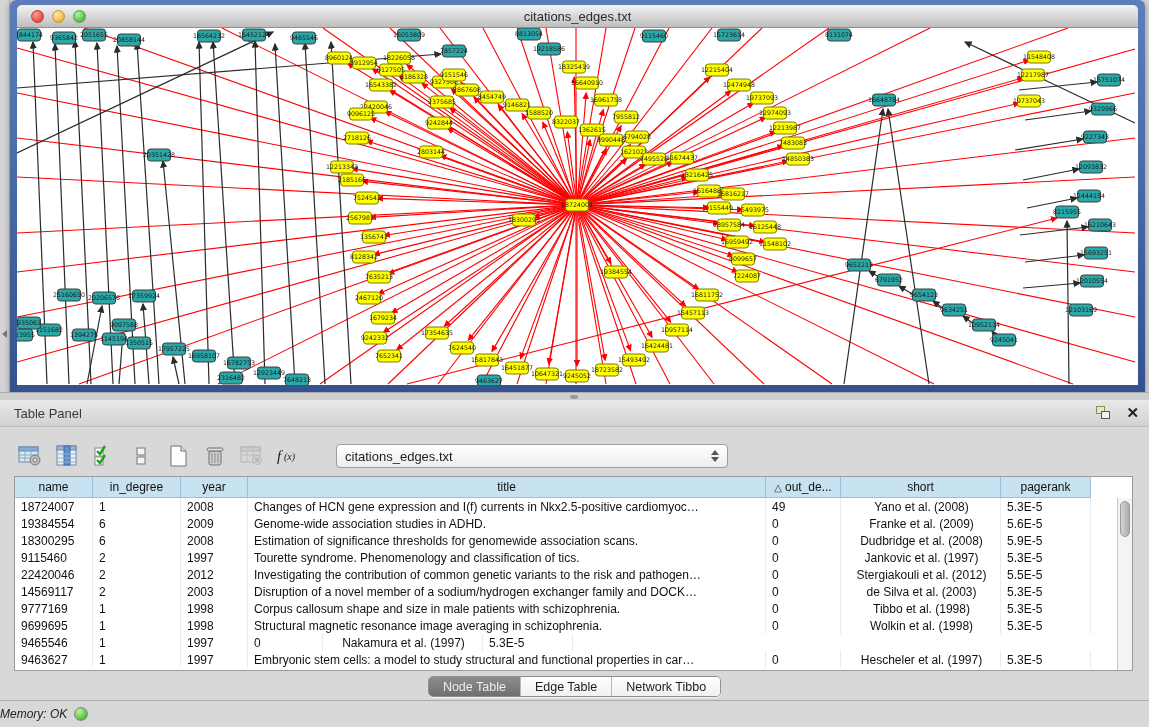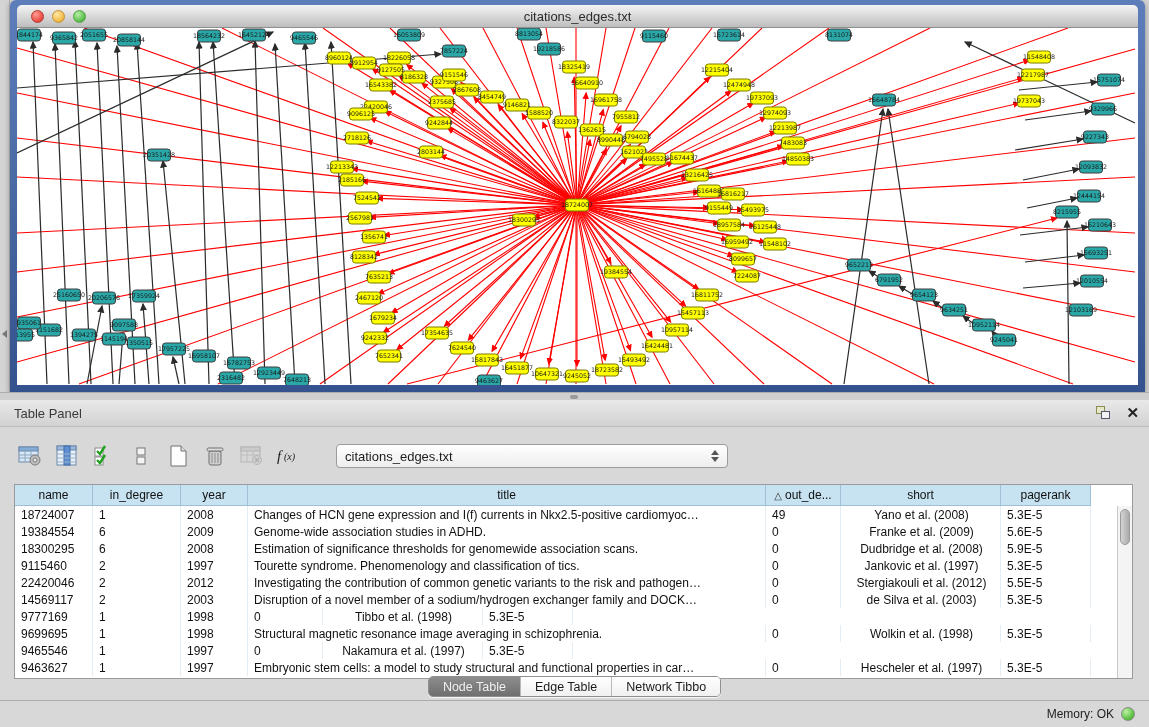--- a/index.html
+++ b/index.html
@@ -52,21 +52,21 @@
   .tool-btn svg { display:block; }
   .combo { margin-left:24px; width:392px; height:24px; border:1px solid #9c9c9c; border-radius:4px;
     background:linear-gradient(#ffffff,#ededed); display:flex; align-items:center; padding:0 8px;
     font-size:13px; color:#1c1c1c; box-shadow:0 1px 1px rgba(255,255,255,.7) inset; }
   .combo .cval { flex:1; }
   .combo .arrows { display:flex; flex-direction:column; gap:2px; align-items:center; }
   .combo .arrows i { width:0; height:0; border-left:4px solid transparent; border-right:4px solid transparent; }
   .combo .arrows i.up { border-bottom:5px solid #555; }
   .combo .arrows i.dn { border-top:5px solid #555; }
 
-  .tbl-wrap { position:absolute; left:14px; top:84px; width:1119px; height:195px;
+  .tbl-wrap { position:absolute; left:14px; top:76px; width:1119px; height:195px;
     background:#ffffff; border:1px solid #9a9a9a; overflow:hidden; }
   .thead { display:flex; height:21px; }
   .th { background:#c7e2f1; border-right:1px solid #9fc0d4; border-bottom:1px solid #9fc0d4;
     font-size:12px; color:#111; display:flex; align-items:center; justify-content:center; overflow:hidden; white-space:nowrap; }
   .th .sortch { font-size:10px; margin-right:3px; color:#333; }
   .tr { display:flex; height:17px; }
   .td { font-size:12px; color:#111; padding:0 4px 0 6px; display:flex; align-items:center;
     border-right:1px solid #e4edf4; overflow:hidden; white-space:nowrap; }
   .td.center { justify-content:center; }
   .vsb { position:absolute; right:0; top:21px; bottom:0; width:15px; background:#f4f4f4; border-left:1px solid #c9c9c9; }
@@ -75,21 +75,21 @@
 
   .tabbar { position:absolute; left:0; right:0; top:276px; display:flex; justify-content:center; }
   .seg { display:flex; border:1px solid #8f8f8f; border-radius:5px; overflow:hidden; height:21px;
     box-shadow:0 1px 1px rgba(255,255,255,.8); }
   .seg .tab { padding:0 14px; font-size:12.5px; display:flex; align-items:center;
     background:linear-gradient(#ffffff,#f0f0f0); color:#1c1c1c; border-right:1px solid #b9b9b9; cursor:pointer;}
   .seg .tab:last-child { border-right:none; }
   .seg .tab.active { background:linear-gradient(#8d8d8d,#6f6f6f); color:#efefef; }
 
   .statusbar { position:absolute; left:0; bottom:0; width:100%; height:27px; border-top:1px solid #ababab;
-    display:flex; align-items:center; justify-content:flex-end; padding-right:14px; gap:7px; }
+    display:flex; align-items:center; padding-right:14px; gap:7px;font-style:italic; }
   .statusbar .mem { font-size:12px; color:#222; }
   .memdot { width:14px; height:14px; border-radius:50%; border:1px solid #8b8b8b;
     background:radial-gradient(circle at 35% 30%, #c0f0a8, #58c23e 65%, #3d9c2a); }
 </style>
 </head>
 <body>
 
 <div class="root">
 
   <div class="net-area">
@@ -935,20 +935,21 @@
             <div class="td" style="width: 67px;">2003</div>
             <div class="td" style="width: 518px;">Disruption of a novel member of a sodium/hydrogen exchanger family and DOCK…</div>
             <div class="td" style="width: 75px;">0</div>
             <div class="td center" style="width: 160px;">de Silva et al. (2003)</div>
             <div class="td" style="width: 90px;">5.3E-5</div>
           </div>
           <div class="tr">
             <div class="td" style="width: 78px;">9777169</div>
             <div class="td" style="width: 88px;">1</div>
             <div class="td" style="width: 67px;">1998</div>
+            <div class="td" style="width: 518px;">Corpus callosum shape and size in male patients with schizophrenia.</div>
             <div class="td" style="width: 75px;">0</div>
             <div class="td center" style="width: 160px;">Tibbo et al. (1998)</div>
             <div class="td" style="width: 90px;">5.3E-5</div>
           </div>
           <div class="tr">
             <div class="td" style="width: 78px;">9699695</div>
             <div class="td" style="width: 88px;">1</div>
             <div class="td" style="width: 67px;">1998</div>
             <div class="td" style="width: 518px;">Structural magnetic resonance image averaging in schizophrenia.</div>
             <div class="td" style="width: 75px;">0</div>

